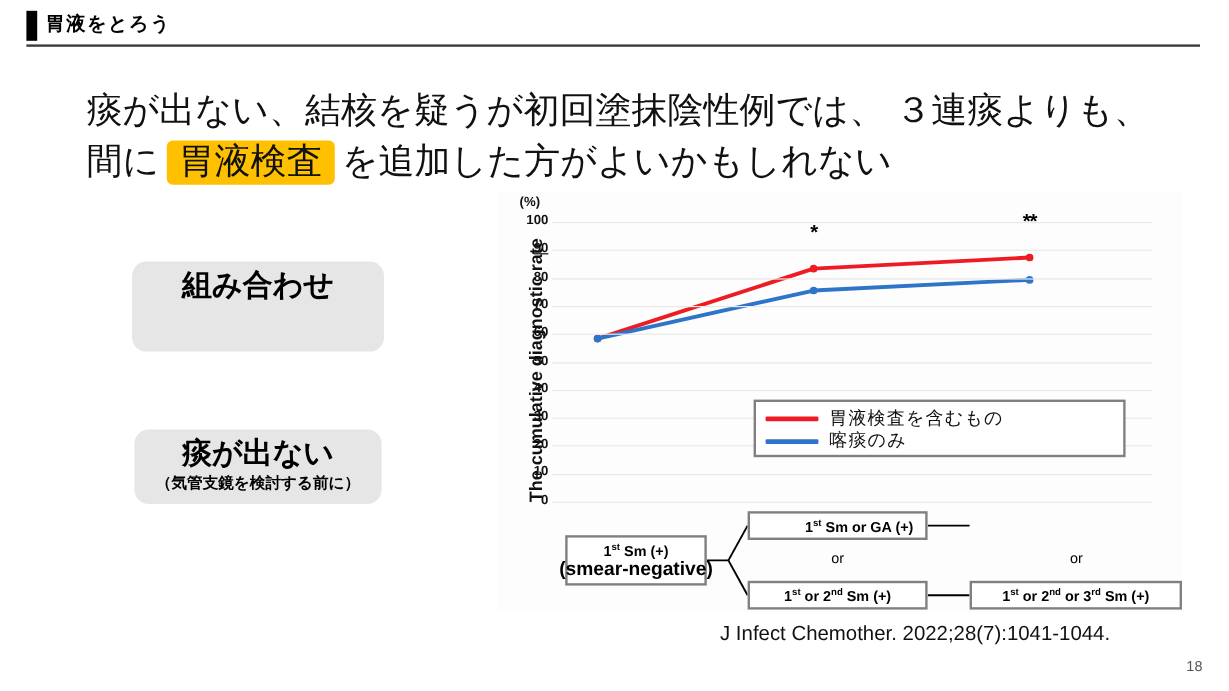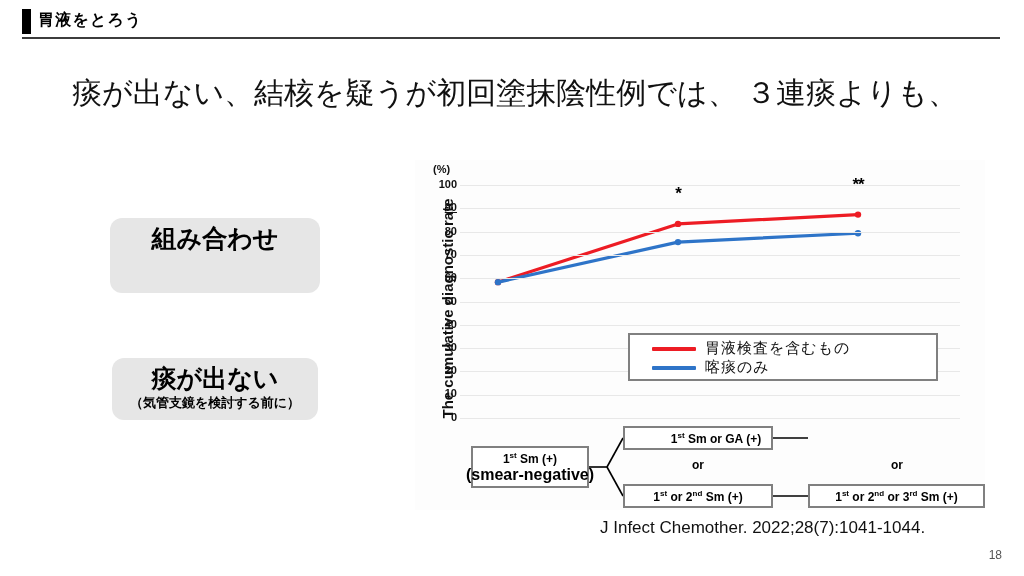--- a/index.html
+++ b/index.html
@@ -164,21 +164,21 @@
   }
 
   
   #chart-legend {
     position: absolute;
     left: 213px; top: 173px;
     width: 310px; height: 48px;
     border: 2px solid #808080;
     background: #ffffff;
     box-sizing: border-box;
-    padding: 4px 0 0 22px;
+    padding: 4px 0 0 8px;
   }
   .legend-row {
     display: flex;
     align-items: center;
     height: 19px;
   }
   .legend-swatch {
     width: 44px; height: 4px;
     margin-right: 9px;
     border-radius: 1px;
@@ -216,21 +216,21 @@
   }
   .flow-box sup { font-size: 8px; }
   #flow-box-root  { left: 0px;   top: 20px; width: 118px; height: 42px; }
   #flow-box-a1    { left: 152px; top: 0px;  width: 150px; height: 24px; padding-left: 36px; }
   #flow-box-a2    { left: 152px; top: 58px; width: 150px; height: 24px; }
   #flow-box-b1    { left: 337px; top: 0px;  width: 177px; height: 24px; }
   #flow-box-b2    { left: 337px; top: 58px; width: 177px; height: 24px; }
   .flow-or {
     position: absolute;
     font-size: 12px;
-    font-weight: bold;
+    font-weight: normal;
     color: #000000;
     text-align: center;
     width: 60px;
   }
   #flow-or-a { left: 197px; top: 32px; }
   #flow-or-b { left: 396px; top: 32px; }
   #flow-connectors {
     position: absolute;
     left: 0; top: 0;
     width: 514px; height: 82px;
@@ -255,20 +255,23 @@
 <body>
 
 <div id="slide-header">
   <div id="header-accent-bar"></div>
   <div id="header-title">胃液をとろう</div>
   <div id="header-rule"></div>
 </div>
 
 <div id="lead-text">
   <span id="lead-line-1">痰が出ない、結核を疑うが初回塗抹陰性例では、 ３連痰よりも、</span>
+  <span id="lead-line-2">
+    <span>間に</span><span class="hl">胃液検査</span><span>を追加した方がよいかもしれない</span>
+  </span>
 </div>
 
 <div class="callout" id="callout-combo">
   <span class="line">組み合わせ</span>
 </div>
 
 <div class="callout" id="callout-nosputum">
   <span class="big">痰が出ない</span>
   <span class="small">（気管支鏡を検討する前に）</span>
 </div>

